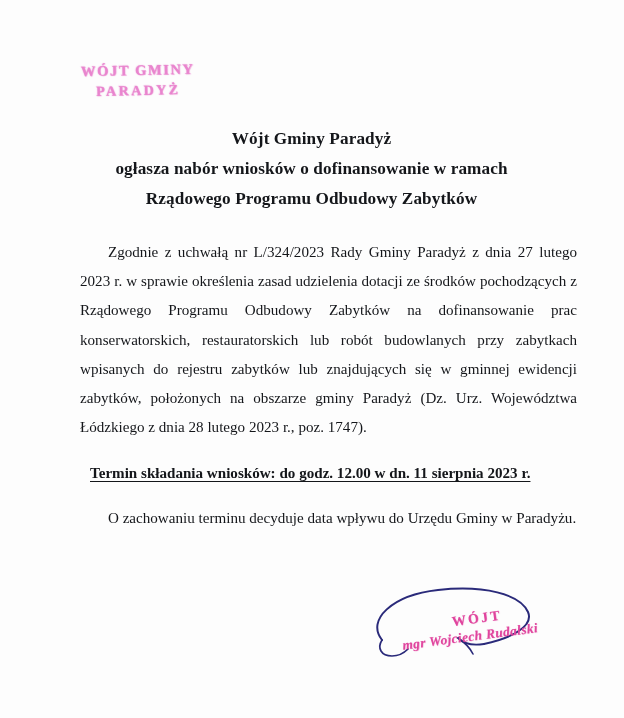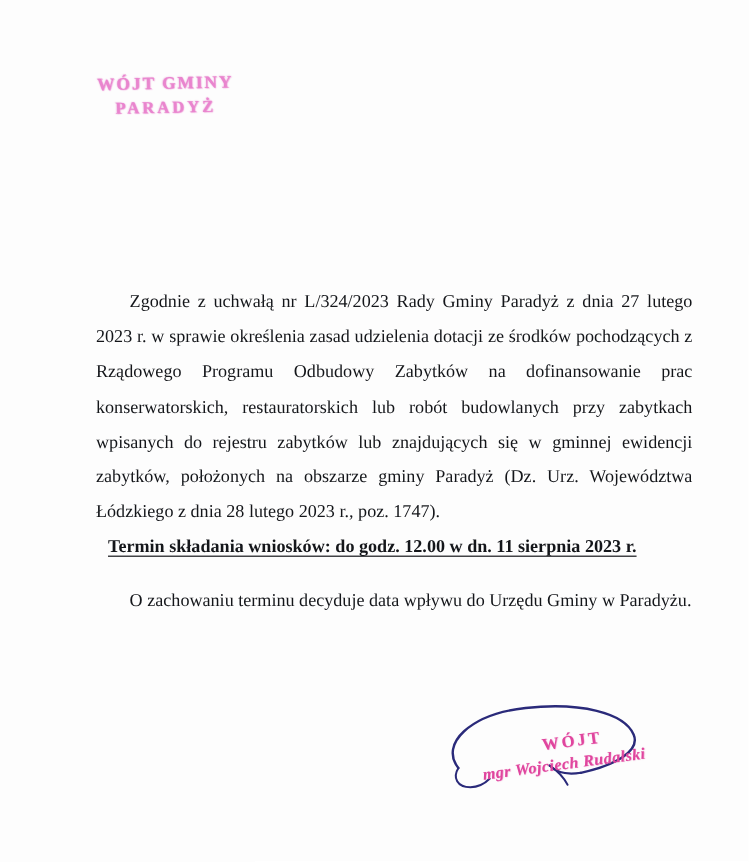--- a/index.html
+++ b/index.html
@@ -78,20 +78,21 @@
     line-height: 29.2px;
     text-align: justify;
     text-justify: inter-word;
     text-indent: 28px;
     hyphens: none;
   }
   p.para.gap {
     margin-top: 15px;
   }
   .deadline-wrap {
+    margin-top: 17px;
     text-indent: 10px;
   }
   .deadline {
     font-size: 15.1px;
     line-height: 29.2px;
     font-weight: bold;
     text-decoration: underline;
     text-underline-offset: 2.5px;
     text-decoration-thickness: 1.4px;
   }
@@ -148,20 +149,25 @@
 </head>
 <body>
 
 <div class="page">
 
   <div class="header-stamp">
     <div class="stamp-line first">WÓJT GMINY</div>
     <div class="stamp-line second">PARADYŻ</div>
   </div>
 
+  <div class="title-block">
+    <div class="title-line">Wójt Gminy Paradyż</div>
+    <div class="title-line">ogłasza nabór wniosków o dofinansowanie w ramach</div>
+    <div class="title-line">Rządowego Programu Odbudowy Zabytków</div>
+  </div>
 
   <div class="body-area">
 
     <p class="para">Zgodnie z uchwałą nr L/324/2023 Rady Gminy Paradyż z dnia 27 lutego 2023 r. w sprawie określenia zasad udzielenia dotacji ze środków pochodzących z Rządowego Programu Odbudowy Zabytków na dofinansowanie prac konserwatorskich, restauratorskich lub robót budowlanych przy zabytkach wpisanych do rejestru zabytków lub znajdujących się w gminnej ewidencji zabytków, położonych na obszarze gminy Paradyż (Dz. Urz. Województwa Łódzkiego z dnia 28 lutego 2023 r., poz. 1747).</p>
 
 
     <div class="deadline-wrap">
       <span class="deadline">Termin składania wniosków: do godz. 12.00 w dn. 11 sierpnia 2023 r.</span>
     </div>
 

